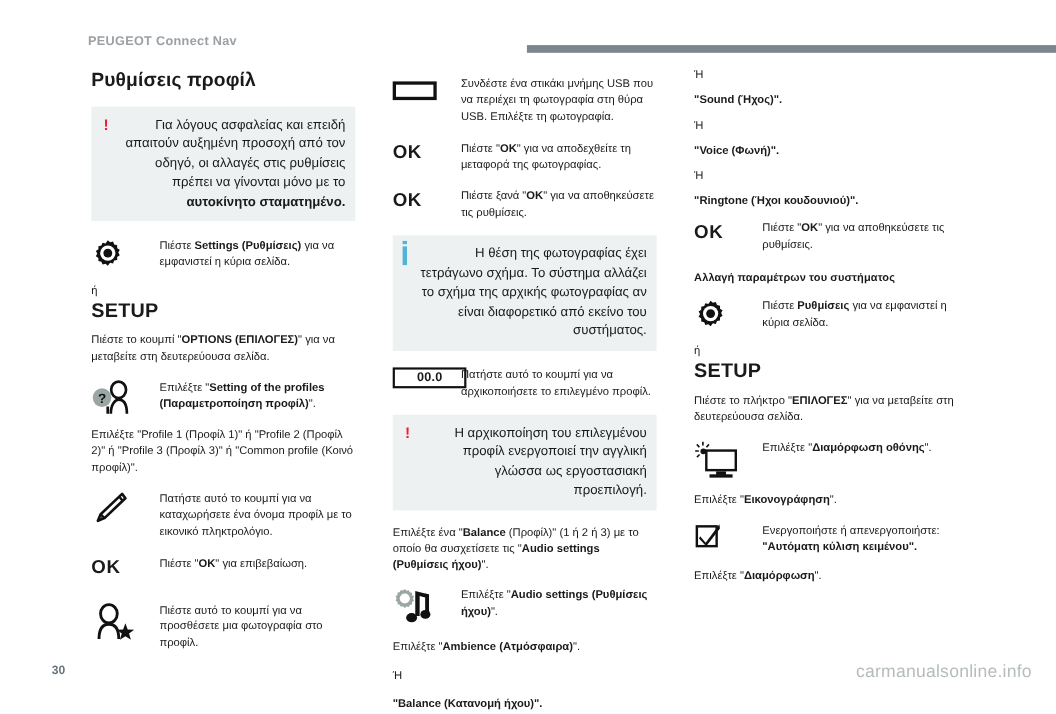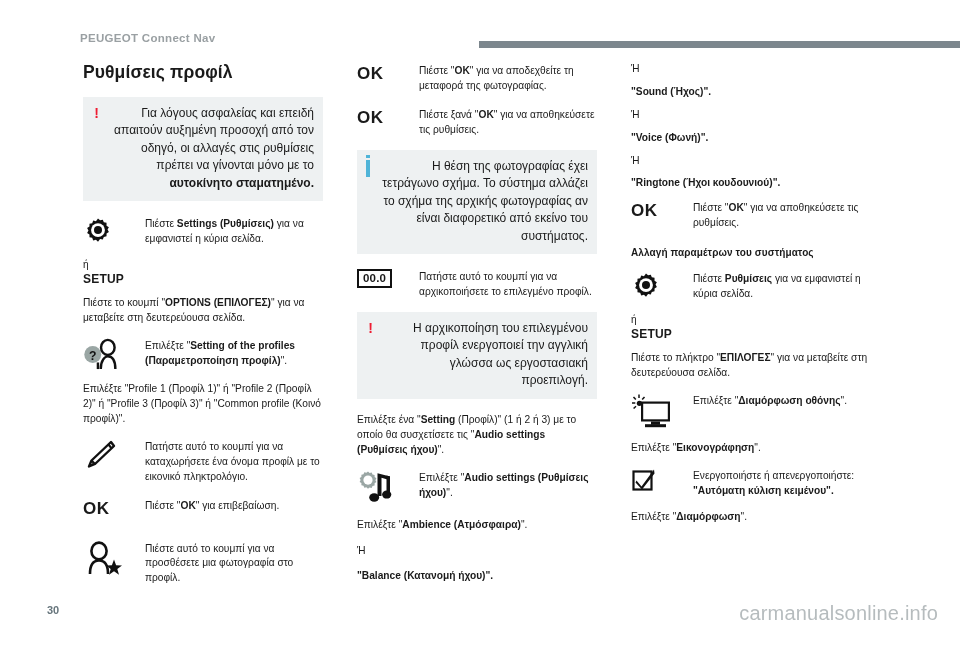--- a/index.html
+++ b/index.html
@@ -64,42 +64,42 @@
   
   .irow{display:flex;align-items:flex-start;margin:0 0 12px 0;}
   .ibox{
     flex:0 0 62px;width:62px;min-height:30px;
     display:flex;align-items:flex-start;justify-content:flex-start;
     padding-top:1px;
   }
   .irow .itext{flex:1;font-size:10.2px;line-height:1.46;padding-top:2px;}
 
   .ok-glyph{font-size:17px;font-weight:700;letter-spacing:.5px;line-height:1;padding-top:2px;}
-  .setup-word{font-size:12px;font-weight:700;letter-spacing:.2px;margin:0 0 10px 0;}
+  .setup-word{font-size:18px;font-weight:700;letter-spacing:.2px;margin:0 0 10px 0;}
   .or-small{font-size:10.2px;margin:0 0 1px 0;line-height:1.2;}
 
   .numbox{
     border:2px solid #111;font-size:11.5px;font-weight:700;
-    padding:1px 4px;line-height:1.15;display:inline-block;letter-spacing:.2px;
+    padding:1px 20px;line-height:1.15;display:inline-block;letter-spacing:.2px;
   }
 
   .usb-glyph{
     width:34px;height:11px;border:3px solid #111;margin-top:5px;
   }
 
   svg{display:block;}
 
   
   .pg-num{
     position:absolute;left:47px;top:604px;
     font-size:11px;font-weight:700;color:#66757c;
   }
   .watermark{
     position:absolute;right:22px;top:602px;
-    font-size:20px;color:#b6bcbe;letter-spacing:.2px;
+    font-size:16px;color:#b6bcbe;letter-spacing:.2px;
     font-family:"Liberation Sans","DejaVu Sans",sans-serif;
   }
 </style>
 </head>
 <body>
 
 <div class="page">
 
   <div class="hdr-title">PEUGEOT Connect Nav</div>
   <div class="hdr-bar"></div>
@@ -171,20 +171,26 @@
           <path d="M31 18.5 L33.1 24.2 L39 24.4 L34.3 28 L36 33.7 L31 30.3 L26 33.7 L27.7 28 L23 24.4 L28.9 24.2 Z" fill="#111"></path>
         </svg>
       </div>
       <div class="itext">Πιέστε αυτό το κουμπί για να προσθέσετε μια φωτογραφία στο προφίλ.</div>
     </div>
 
   </div>
 
   <div class="col col-2">
 
+    <div class="irow" style="margin-top:6px;">
+      <div class="ibox">
+        <div class="usb-glyph"></div>
+      </div>
+      <div class="itext">Συνδέστε ένα στικάκι μνήμης USB που να περιέχει τη φωτογραφία στη θύρα USB. Επιλέξτε τη φωτογραφία.</div>
+    </div>
 
     <div class="irow">
       <div class="ibox">
         <span class="ok-glyph">OK</span>
       </div>
       <div class="itext"><span>Πιέστε "</span><b>OK</b><span>" για να αποδεχθείτε τη μεταφορά της φωτογραφίας.</span></div>
     </div>
 
     <div class="irow">
       <div class="ibox">
@@ -203,21 +209,21 @@
         <span class="numbox">00.0</span>
       </div>
       <div class="itext">Πατήστε αυτό το κουμπί για να αρχικοποιήσετε το επιλεγμένο προφίλ.</div>
     </div>
 
     <div class="callout">
       <div class="bang">!</div>
       <div class="ctext">Η αρχικοποίηση του επιλεγμένου προφίλ ενεργοποιεί την αγγλική γλώσσα ως εργοστασιακή προεπιλογή.</div>
     </div>
 
-    <p class="para"><span>Επιλέξτε ένα "</span><b>Setting</b><span> (Προφίλ)" (1 ή 2 ή 3) με το οποίο θα συσχετίσετε τις "</span><b>Audio settings (Ρυθμίσεις ήχου)</b><span>".</span></p>
+    <p class="para"><span>Επιλέξτε ένα "</span><b>Balance</b><span> (Προφίλ)" (1 ή 2 ή 3) με το οποίο θα συσχετίσετε τις "</span><b>Audio settings (Ρυθμίσεις ήχου)</b><span>".</span></p>
 
     <div class="irow">
       <div class="ibox">
         <svg width="38" height="36" viewBox="0 0 38 36" aria-hidden="true">
           <g fill="#9aa6a4">
             <path d="M11 1.5l1.6 1.5 2.1-.5.8 2 2.1.4v2.2l1.8 1.2-1 1.9 1 1.9-1.8 1.2v2.2l-2.1.4-.8 2-2.1-.5L11 18.7l-1.6-1.5-2.1.5-.8-2-2.1-.4v-2.2L2.6 11.9l1-1.9-1-1.9 1.8-1.2V4.7l2.1-.4.8-2 2.1.5z"></path>
           </g>
           <circle cx="11" cy="10.1" r="4.6" fill="#fff"></circle>
           <path d="M20.5 3.2 L33 6.4 L33 10.2 L24.5 7.8 L24.5 26 L20.5 26 Z" fill="#111"></path>
           <ellipse cx="17.2" cy="27.5" rx="5" ry="4.2" fill="#111"></ellipse>

